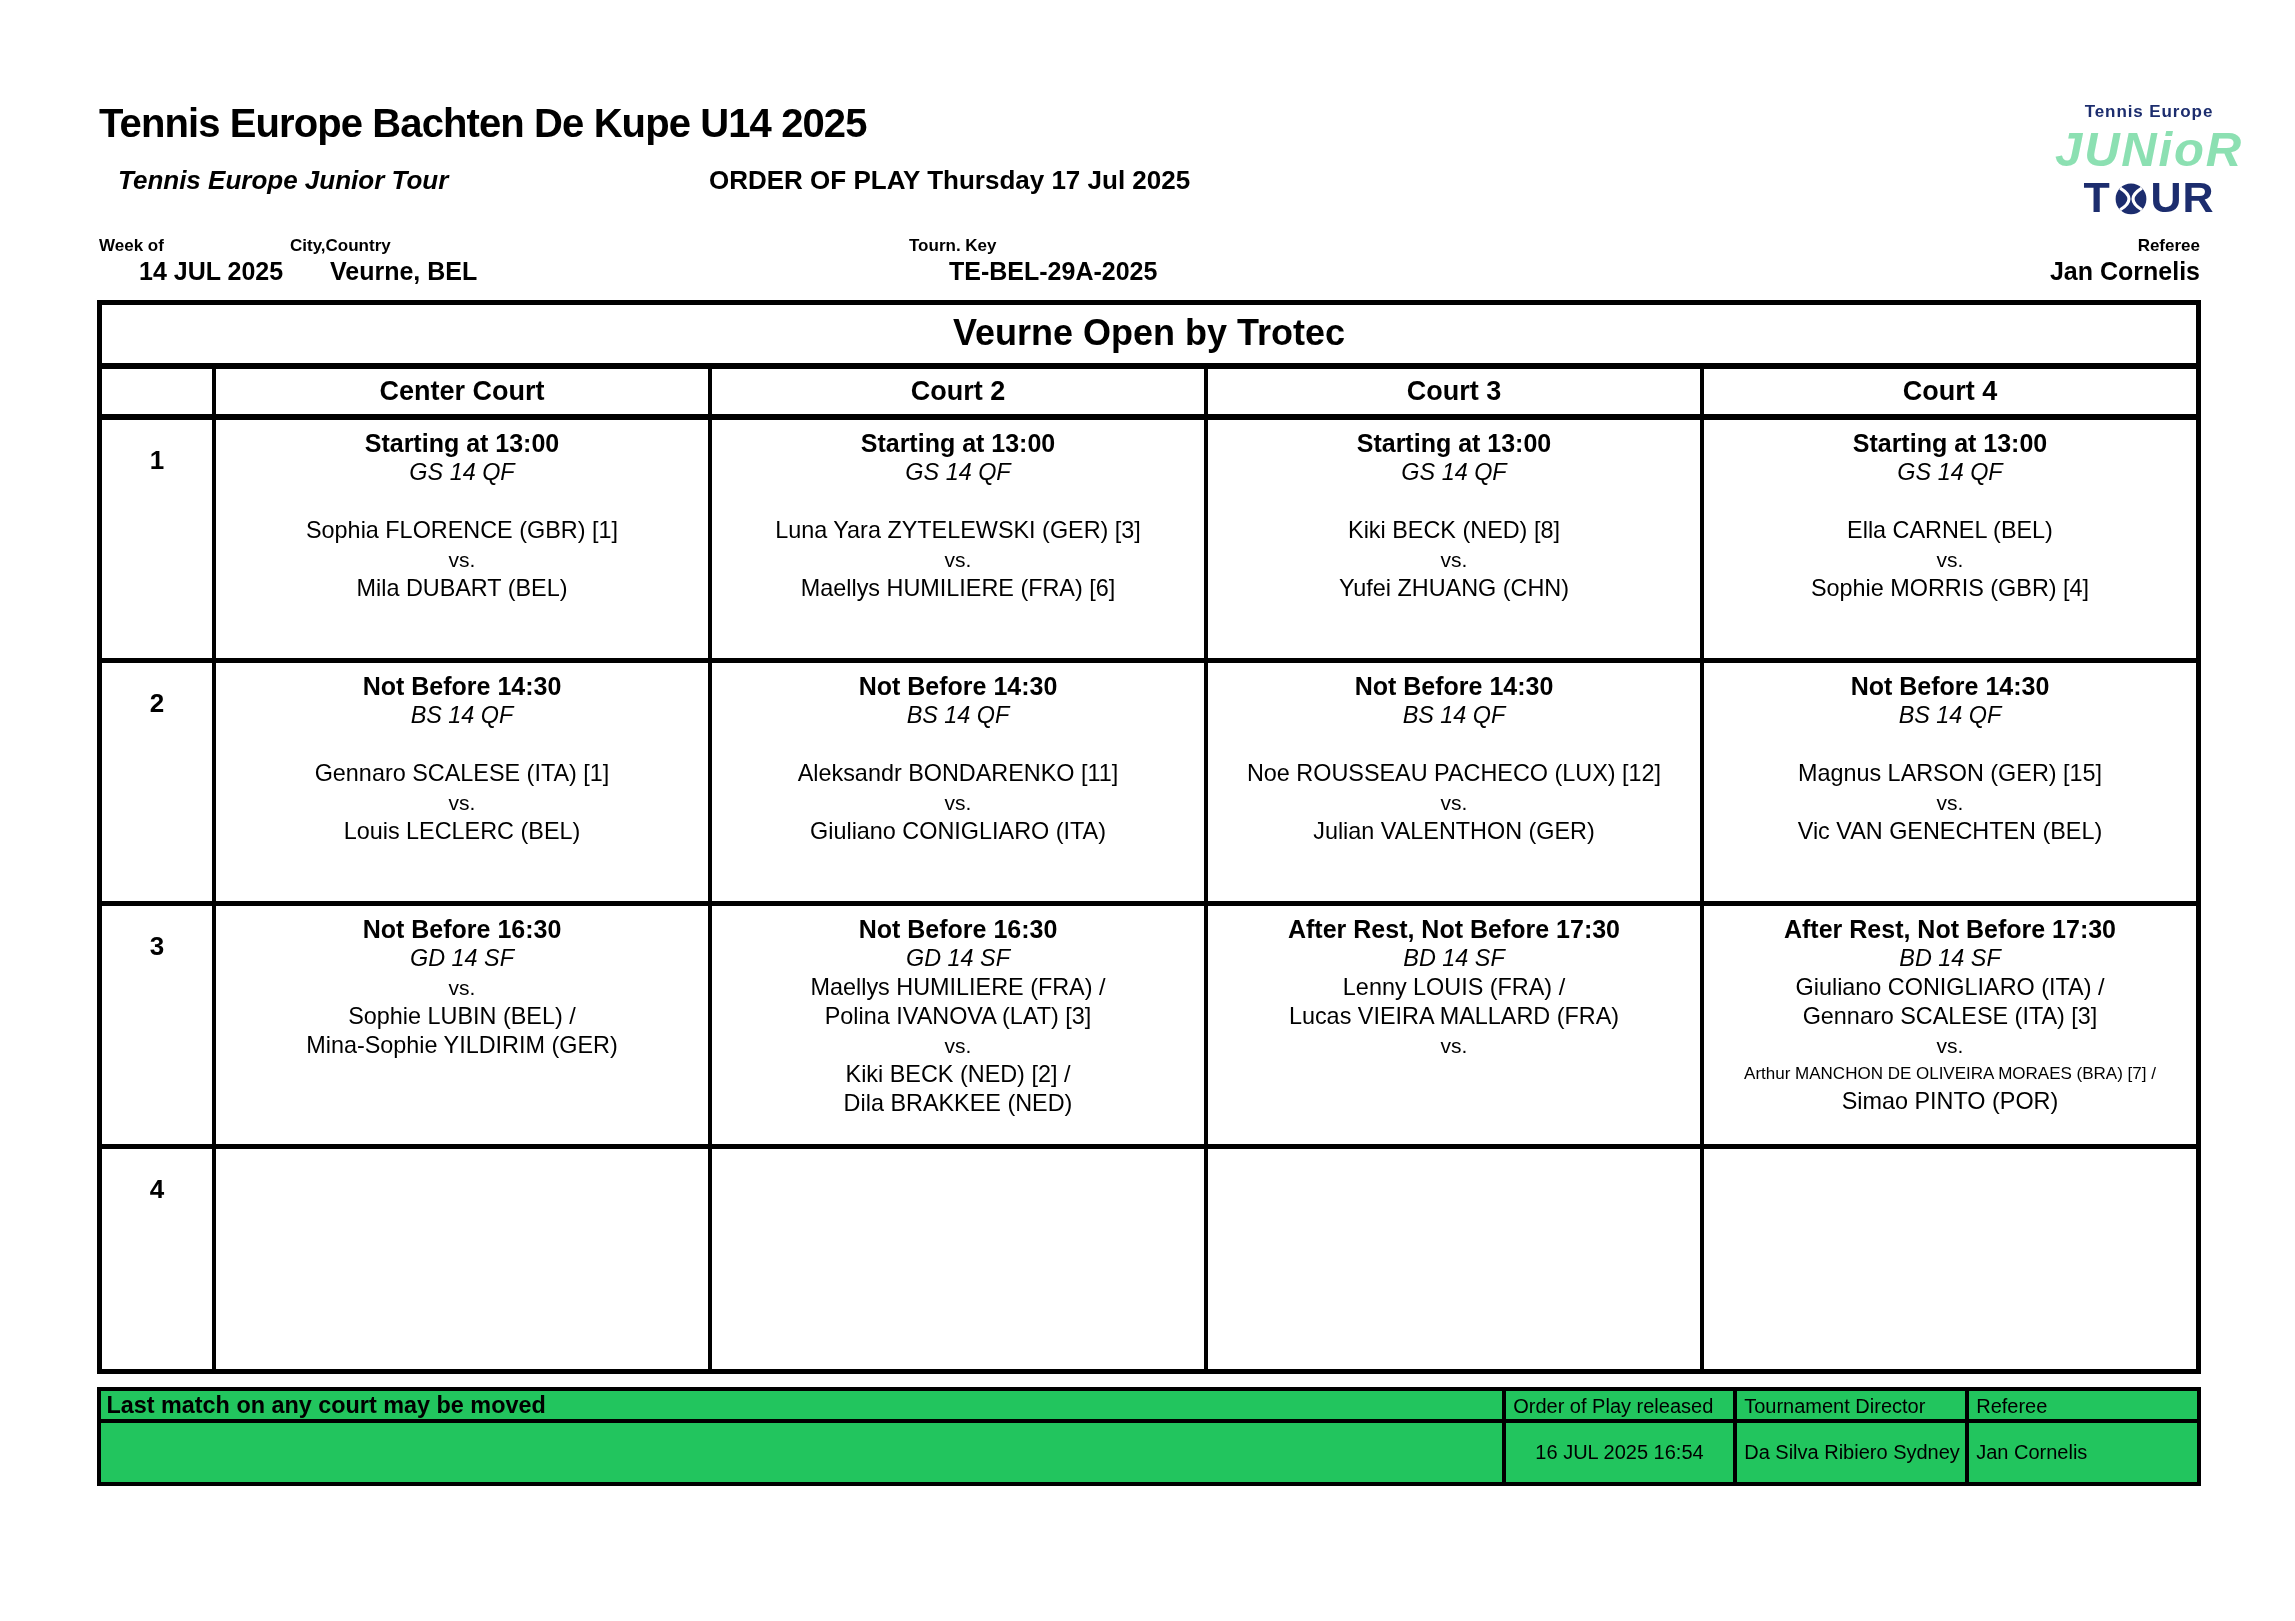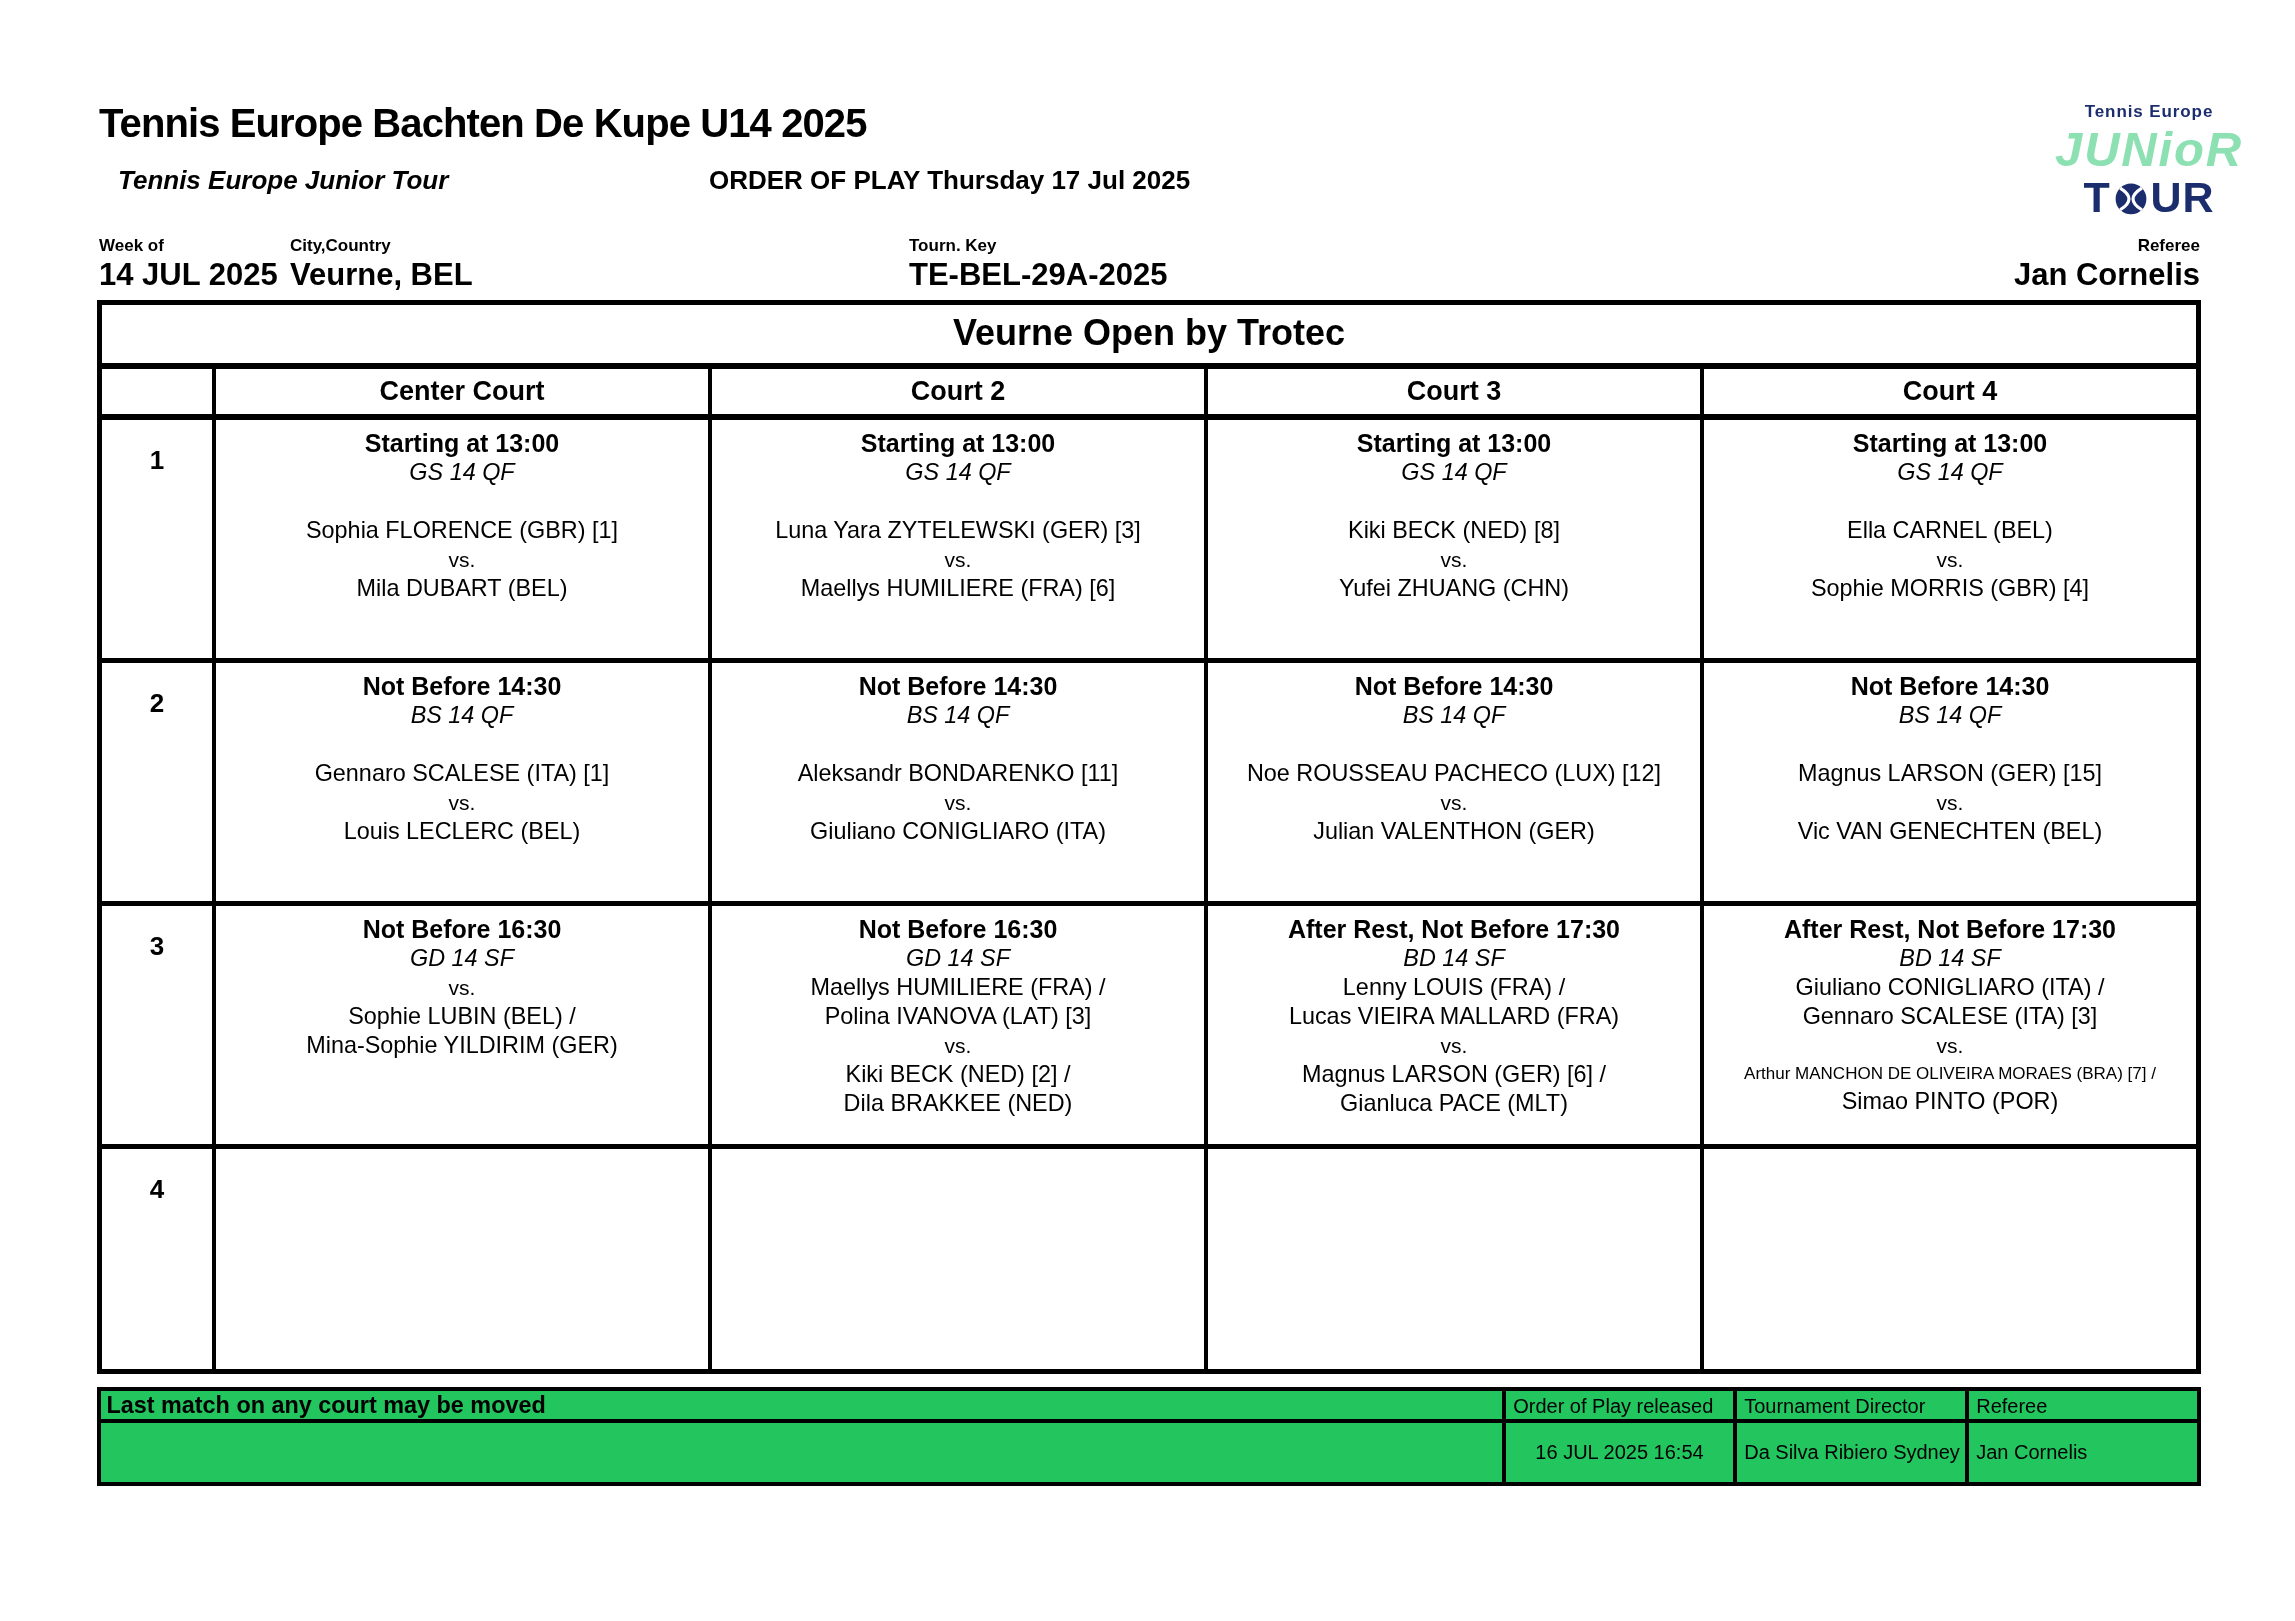--- a/index.html
+++ b/index.html
@@ -10,21 +10,21 @@
     position:relative; overflow:hidden;
   }
   .abs { position:absolute; }
 
   
   #doc-title { left:99px; top:101px; font-size:40px; font-weight:bold; letter-spacing:-0.9px; white-space:nowrap; }
   #doc-subtitle { left:118px; top:165px; font-size:26px; font-weight:bold; font-style:italic; white-space:nowrap; }
   #order-of-play { left:709px; top:165px; font-size:26px; font-weight:bold; white-space:nowrap; }
 
   .info-label { font-size:17px; font-weight:bold; white-space:nowrap; }
-  .info-value { font-size:31px; font-weight:bold; white-space:nowrap; }
+  .info-value { font-size:25px; font-weight:bold; white-space:nowrap;margin-left:40px; }
   .lbl-week   { left:99px;  top:236px; }
   .val-week   { left:99px;  top:257px; }
   .lbl-city   { left:290px;  top:236px; }
   .val-city   { left:290px;  top:257px; }
   .lbl-key    { left:909px; top:236px; }
   .val-key    { left:909px; top:257px; }
   .lbl-ref    { right:95px; top:236px; text-align:right; }
   .val-ref    { right:95px; top:257px; text-align:right; }
 
   
@@ -229,24 +229,20 @@
           </div>
         </div>
         <div class="mt-cell court-cell">
           <div class="line time">After Rest, Not Before 17:30</div>
           <div class="line event">BD 14 SF</div>
           <div class="side side1">
             <div class="line name">Lenny LOUIS (FRA) /</div>
             <div class="line name">Lucas VIEIRA MALLARD (FRA)</div>
           </div>
           <div class="line vs">vs.</div>
-          <div class="side side2">
-            <div class="line name">Magnus LARSON (GER) [6] /</div>
-            <div class="line name">Gianluca PACE (MLT)</div>
-          </div>
         </div>
         <div class="mt-cell court-cell">
           <div class="line time">After Rest, Not Before 17:30</div>
           <div class="line event">BD 14 SF</div>
           <div class="side side1">
             <div class="line name">Giuliano CONIGLIARO (ITA) /</div>
             <div class="line name">Gennaro SCALESE (ITA) [3]</div>
           </div>
           <div class="line vs">vs.</div>
           <div class="side side2">

